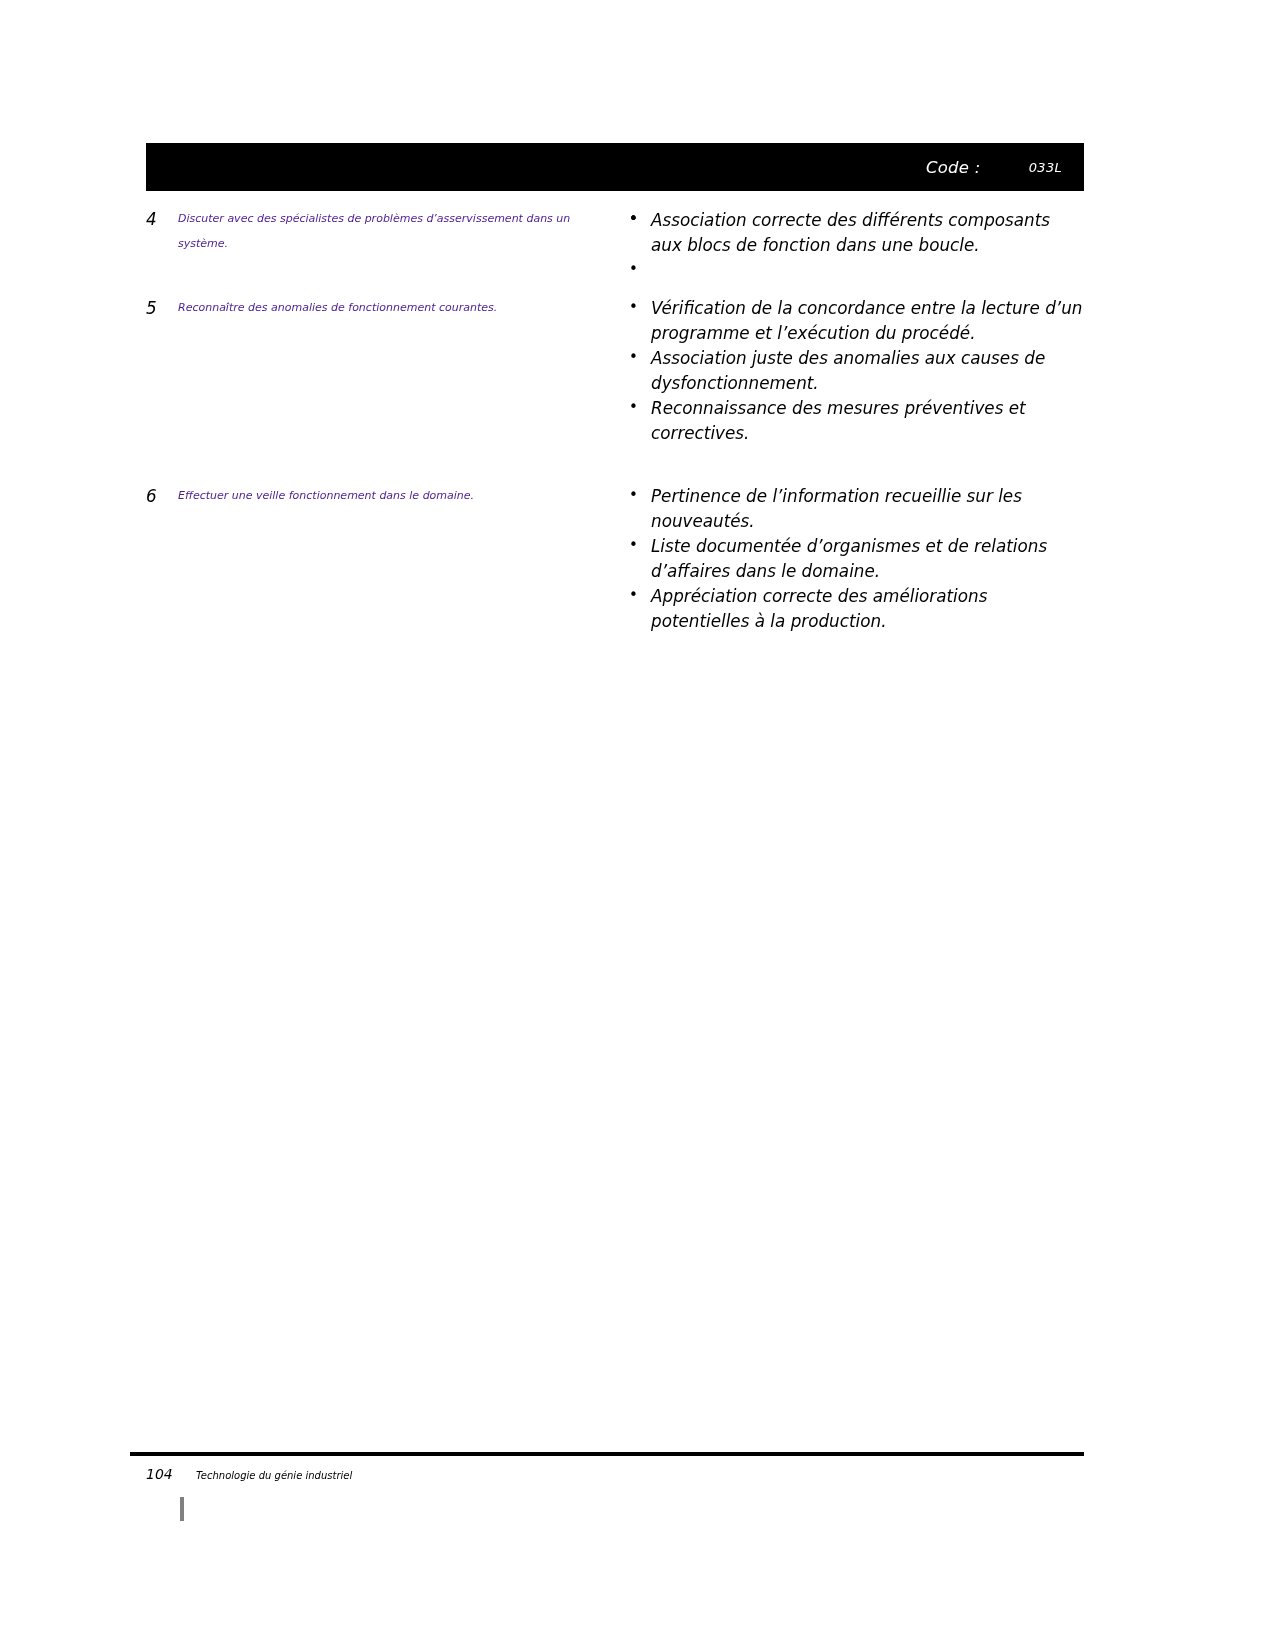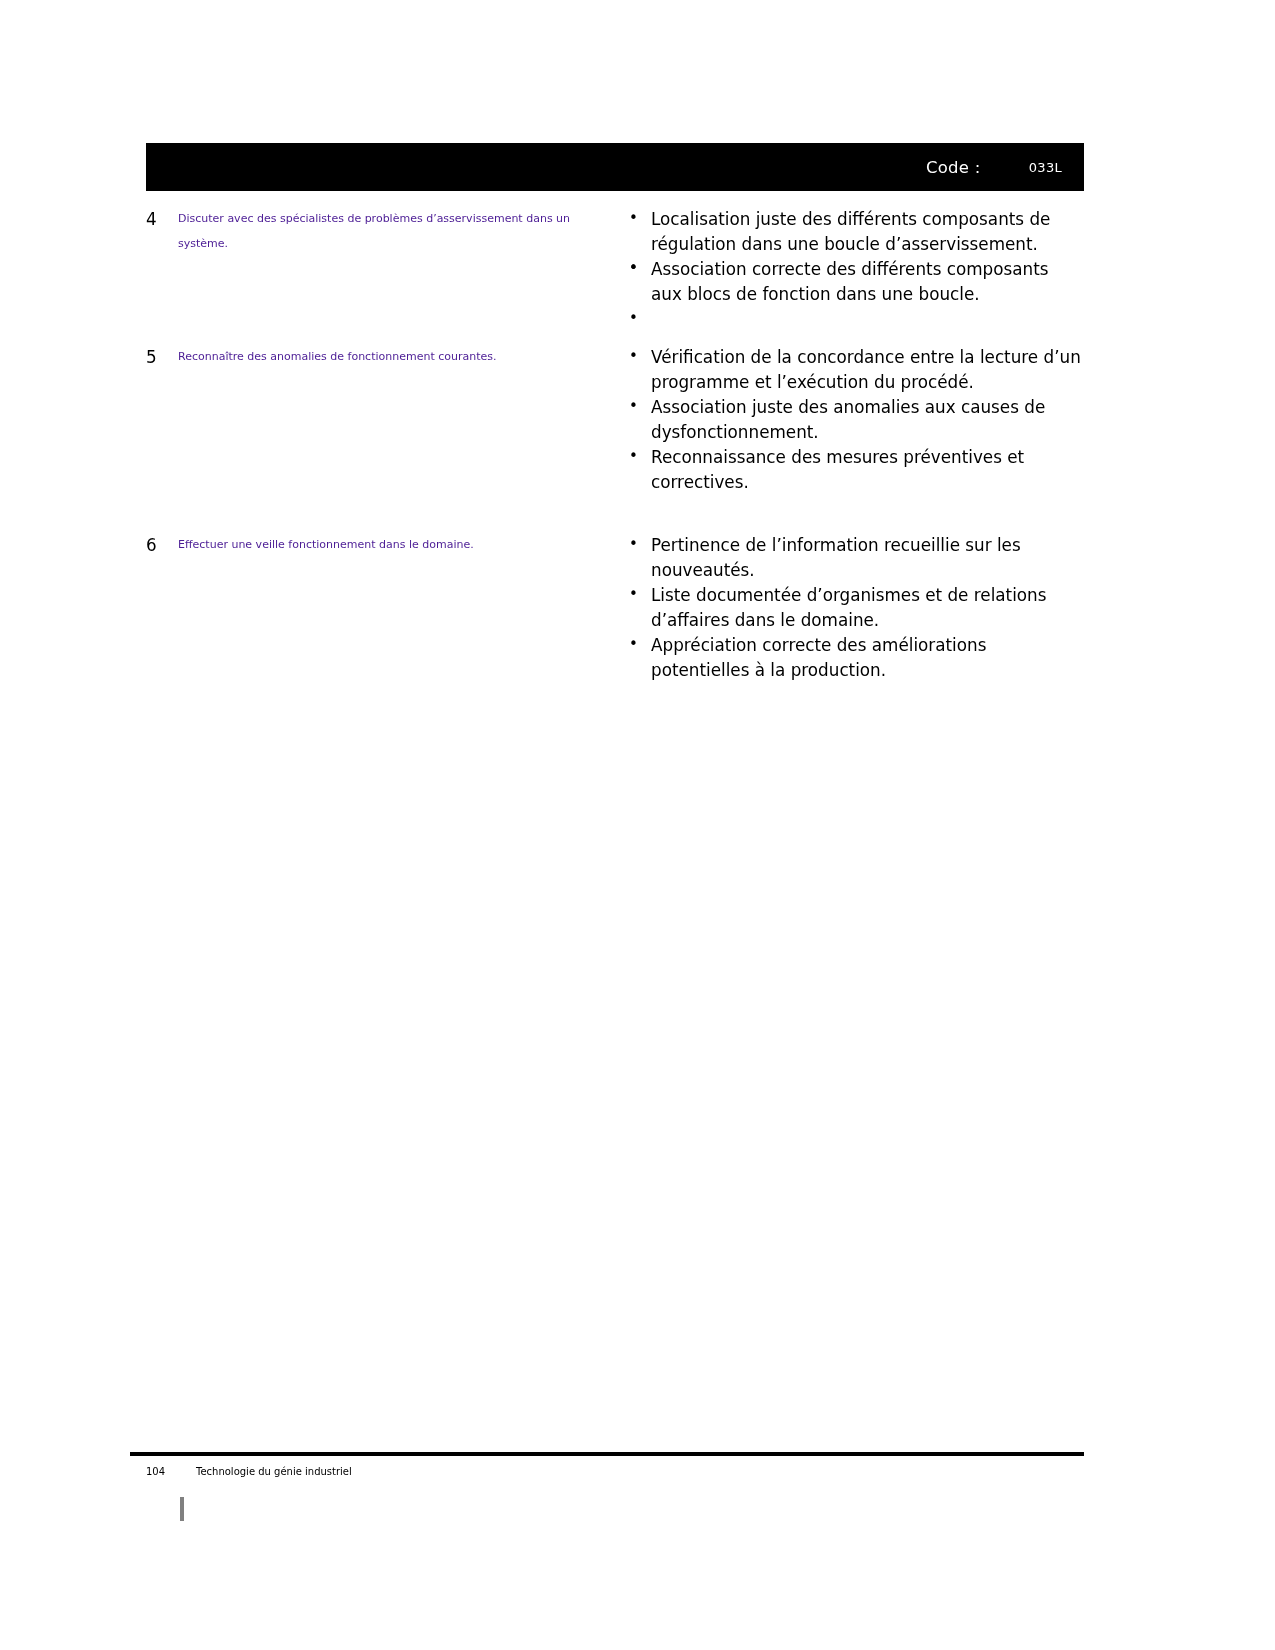--- a/index.html
+++ b/index.html
@@ -11,20 +11,21 @@
     font-family: "DejaVu Sans", sans-serif;
     color: #000000;
   }
   .page {
     position: relative;
     width: 1275px;
     height: 1650px;
     margin: 0 auto;
     background: #ffffff;
     overflow: hidden;
+    font-style: italic;
   }
   .header-bar {
     position: absolute;
     left: 146px;
     top: 143px;
     width: 938px;
     height: 48px;
     background: #000000;
     color: #ffffff;
     display: flex;
@@ -105,21 +106,21 @@
     background: #000000;
   }
   .footer {
     position: absolute;
     left: 146px;
     top: 1466px;
     display: flex;
     align-items: baseline;
   }
   .footer-page {
-    font-size: 10px;
+    font-size: 14px;
     width: 50px;
     color: #000;
   }
   .footer-title {
     font-size: 10px;
     color: #000;
   }
   .side-mark {
     position: absolute;
     left: 180px;
@@ -141,21 +142,21 @@
 
   <div class="content">
 
     <div class="row">
       <div class="left-col">
         <div class="row-num">4</div>
         <div class="row-text">Discuter avec des spécialistes de problèmes d’asservissement dans un système.</div>
       </div>
       <div class="right-col">
         <ul class="crit">
-          <li><span class="bullet">•</span><span>Localisation juste des différents composants de régulation dans une boucle d’asservissement.</span></li>
+          <li><span class="bullet">•</span></li>
           <li><span class="bullet">•</span></li>
           <li><span class="bullet">•</span><span>Association correcte des différents composants aux blocs de fonction dans une boucle.</span></li>
           <li><span class="bullet">•</span></li>
         </ul>
       </div>
     </div>
 
     <div class="row">
       <div class="left-col">
         <div class="row-num">5</div>

